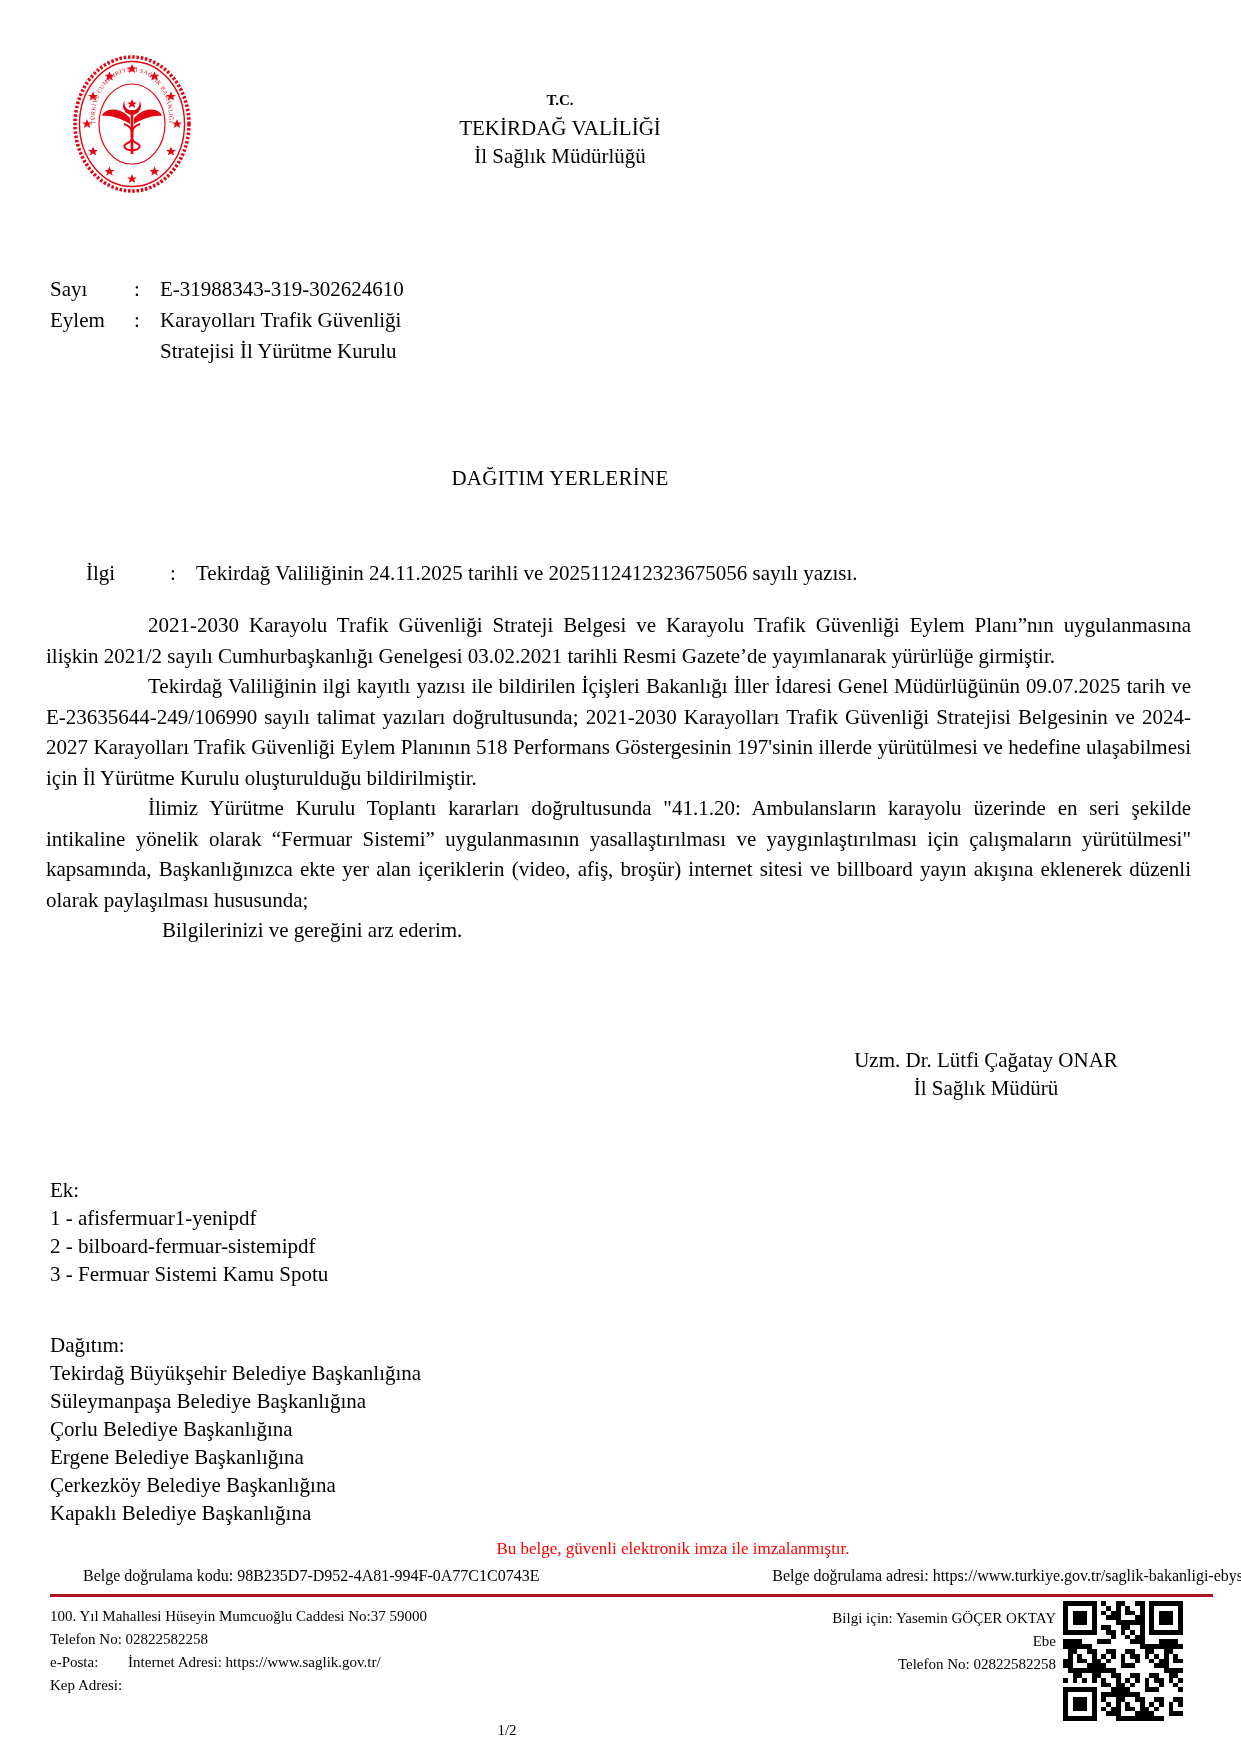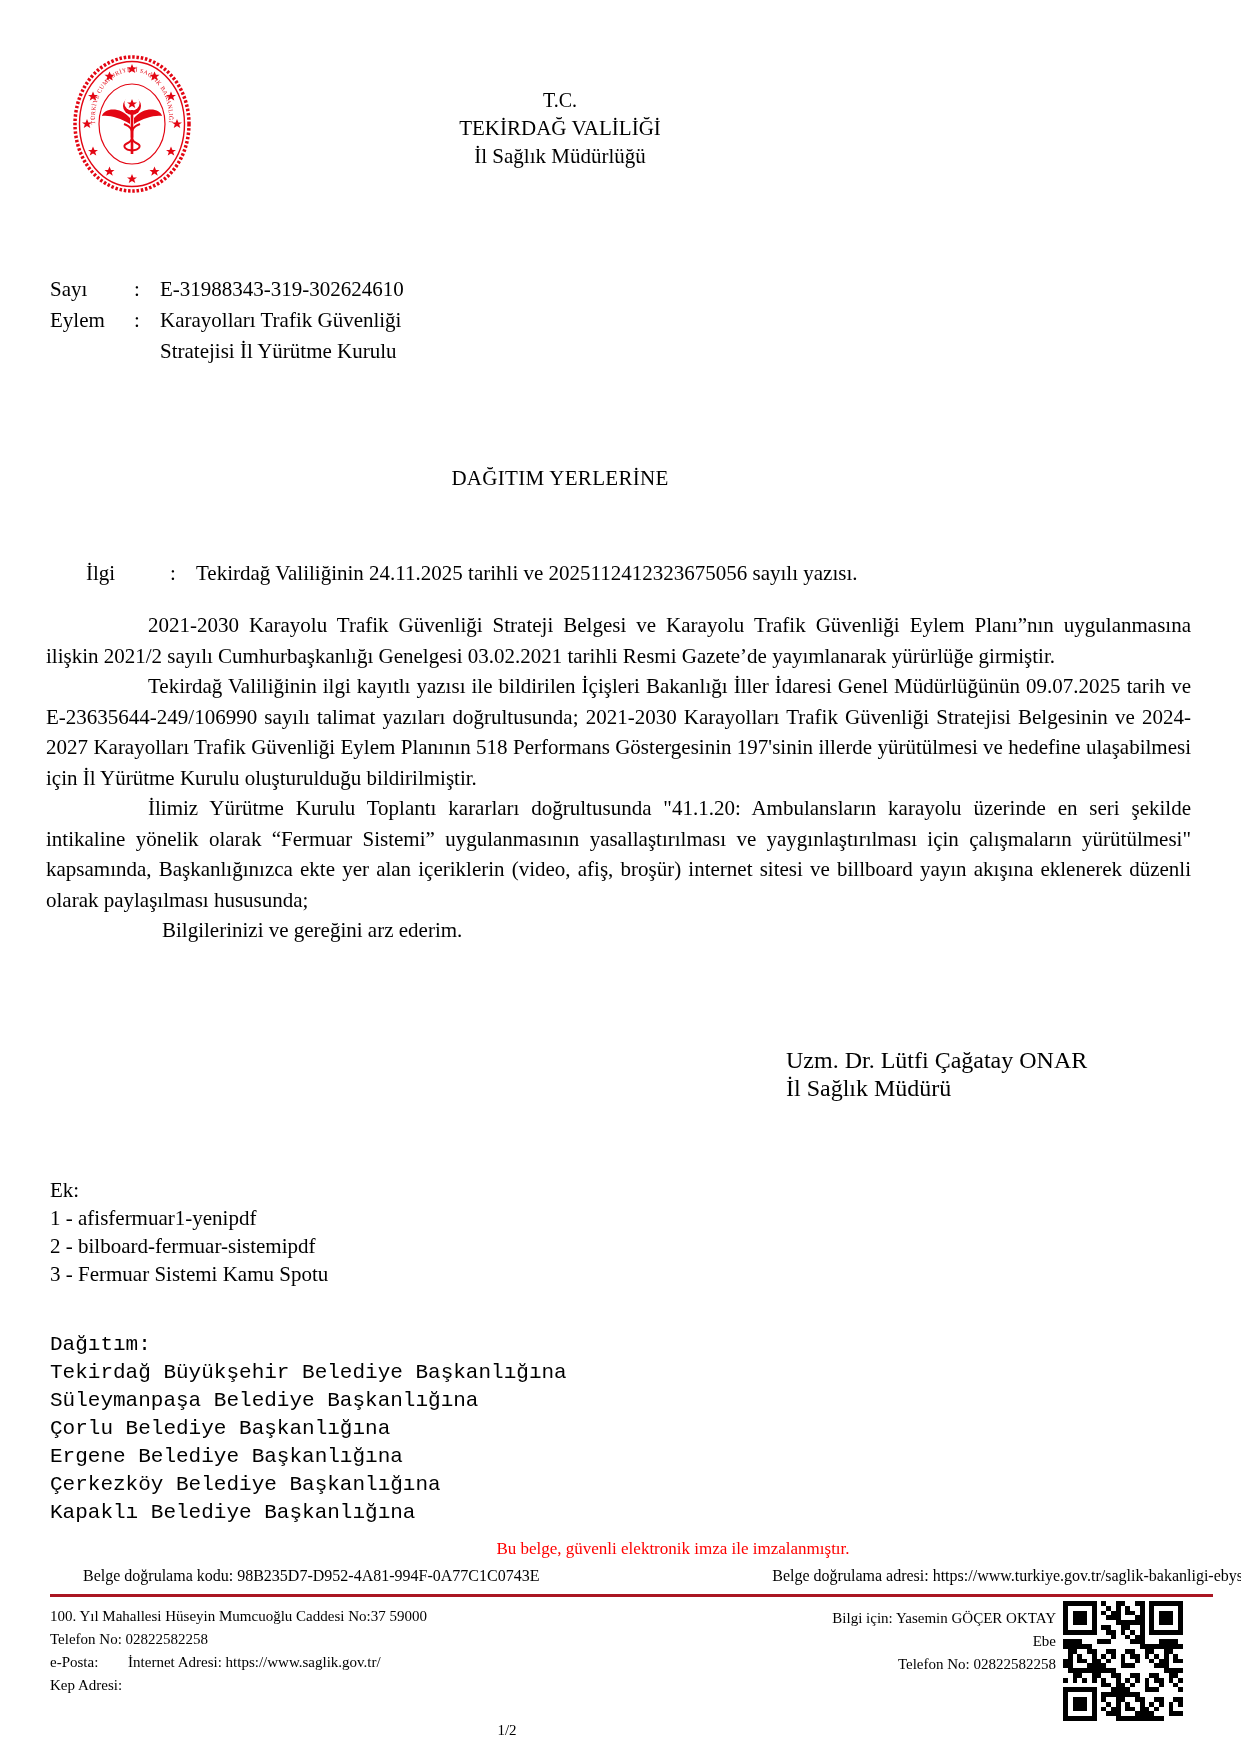--- a/index.html
+++ b/index.html
@@ -10,21 +10,21 @@
     font-family:"Liberation Serif","DejaVu Serif",serif;
     color:#000;
     overflow:hidden;
   }
   
   .logo{position:absolute;top:54px;left:72px;width:120px;height:140px;}
   .header-title{
     position:absolute;top:86px;left:0;width:1120px;
     text-align:center;font-size:21px;line-height:28px;
   }
-  .header-title .t1{font-size:20px;}
+  .header-title .t1{font-size:15px;font-weight:bold;}
   
   .meta{position:absolute;top:274px;left:50px;font-size:21px;}
   .meta-row{display:grid;grid-template-columns:84px 26px auto;line-height:31px;}
   .meta-row .val{white-space:pre-line;}
   
   .recipient{
     position:absolute;top:466px;left:0;width:1120px;
     text-align:center;font-size:21px;letter-spacing:.3px;
   }
   
@@ -33,27 +33,27 @@
   
   .body{
     position:absolute;top:610px;left:46px;width:1145px;
     font-size:21px;line-height:30.5px;text-align:justify;
   }
   .body p{margin:0;text-indent:102px;}
   .body .closing{text-indent:116px;text-align:left;}
   
   .signature{
     position:absolute;top:1046px;left:786px;width:400px;
-    text-align:left;font-size:24px;line-height:28px;
+    text-align:center;font-size:21px;line-height:28px;
   }
   
   .ek{position:absolute;top:1176px;left:50px;font-size:21px;line-height:28px;}
   .ek div{margin:0;}
   
-  .dagitim{position:absolute;top:1331px;left:50px;font-size:21px;line-height:28px;font-family:Liberation Mono, monospace;}
+  .dagitim{position:absolute;top:1331px;left:50px;font-size:21px;line-height:28px;}
   
   .esign{
     position:absolute;top:1539px;left:93px;width:1160px;
     text-align:center;font-size:17px;
   }
   .verify-row{
     position:absolute;top:1567px;left:50px;width:1160px;
     display:flex;justify-content:space-between;font-size:16px;margin-left:33px;
   }
   .divider{position:absolute;top:1594px;left:50px;width:1163px;height:3px;}

